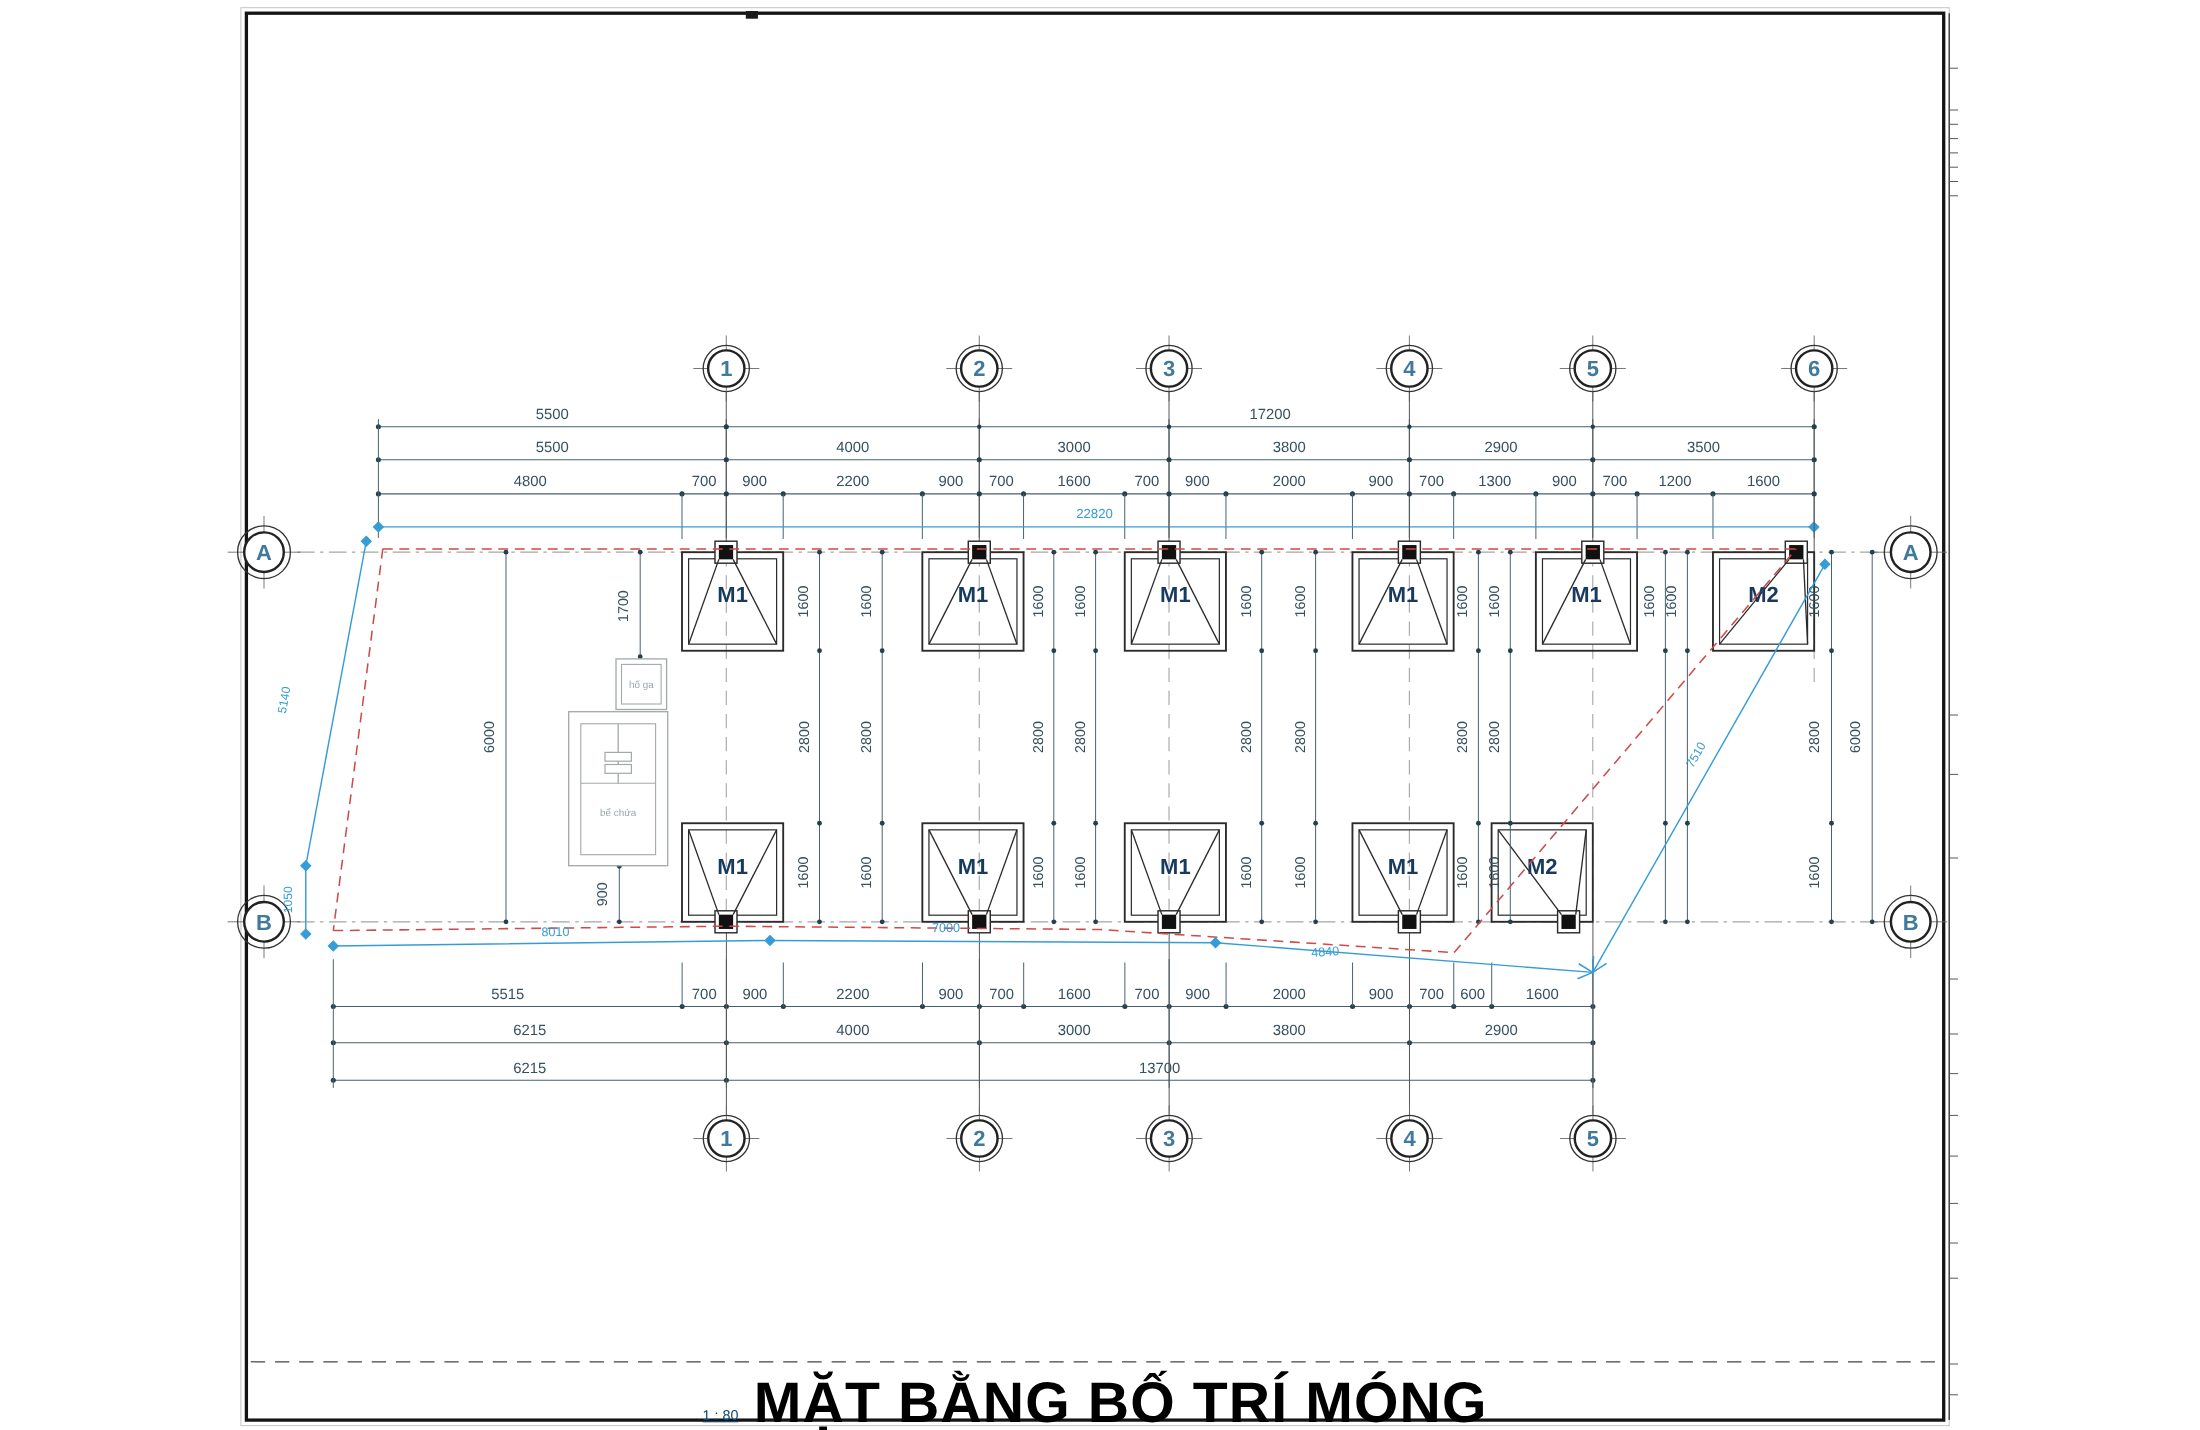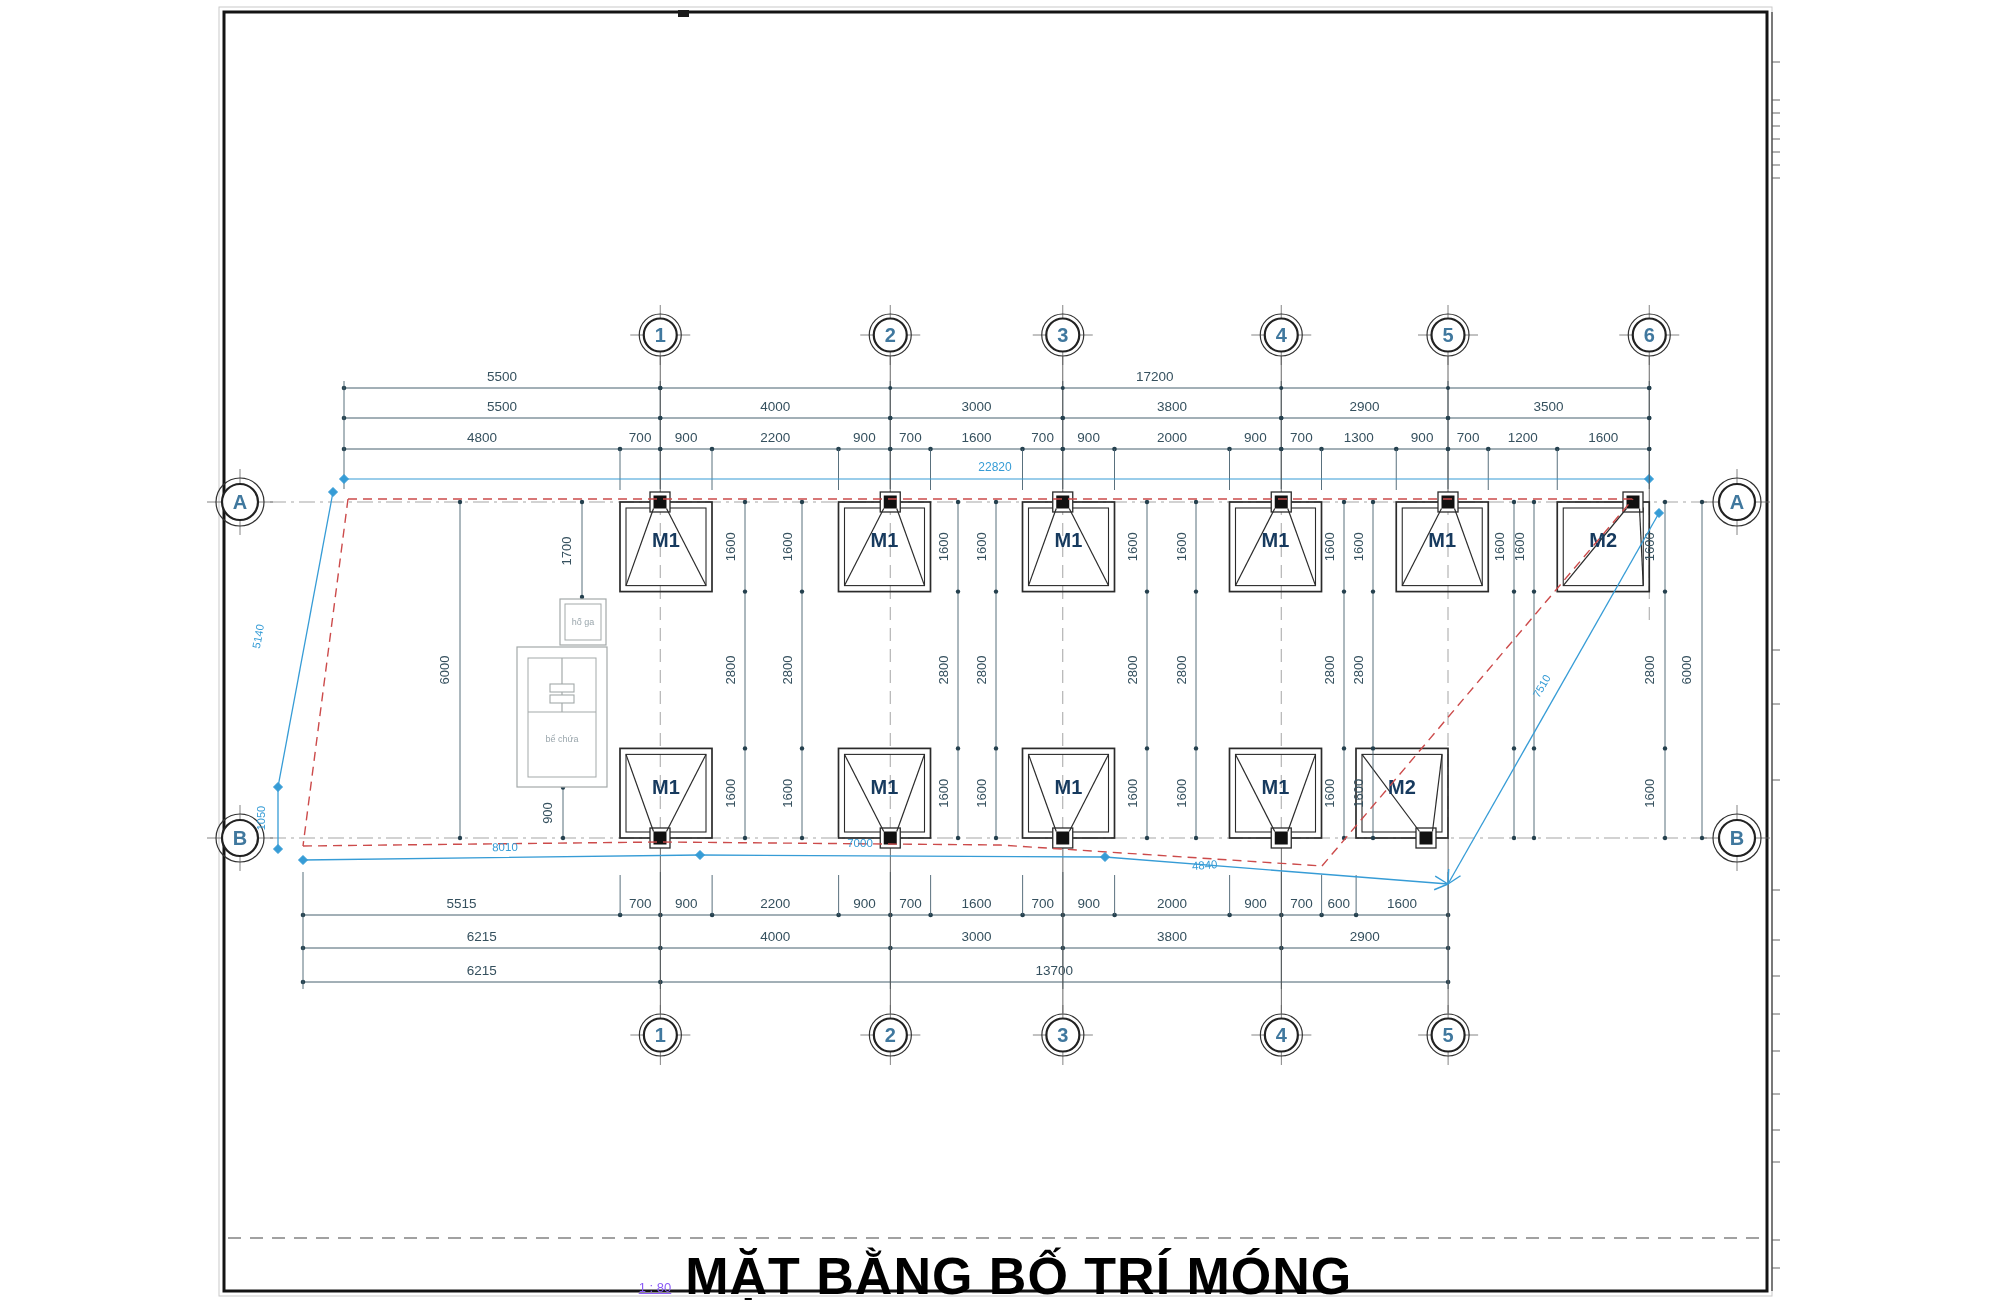--- a/index.html
+++ b/index.html
@@ -1,21 +1,21 @@
 <!DOCTYPE html>
 <html><head>
 <meta charset="utf-8">
 <style>
   html,body{margin:0;padding:0;background:#ffffff;}
   #page{position:relative;width:2000px;height:1300px;background:#ffffff;overflow:hidden;
         font-family:"Liberation Sans",sans-serif;}
   #svg{position:absolute;left:0;top:0;}
   #title-row{position:absolute;left:224px;top:1246px;width:1543px;height:48px;
              display:flex;align-items:baseline;justify-content:center;gap:14px;}
-  #title-row .scale{font-size:13px;color:#8b5cf6;text-decoration:underline;position:relative;top:-2px;}
+  #title-row .scale{font-size:13px;color:#0c4a6e;text-decoration:underline;position:relative;top:-2px;}
   #title-row .title{font-size:52px;font-weight:bold;color:#000000;letter-spacing:1px;}
 </style>
 </head>
 <body>
 
 <div id="page">
   <svg id="svg" width="2000" height="1300" viewBox="0 0 2000 1300">
       <rect x="219" y="7" width="1553" height="1289" stroke="#c9c9c9" stroke-width="1" fill="none"></rect>
       <rect x="224" y="12" width="1543" height="1279" stroke="#141414" stroke-width="3" fill="#ffffff"></rect>
       <rect x="678" y="10" width="11" height="7" stroke="none" stroke-width="0" fill="#1a1a1a"></rect>

